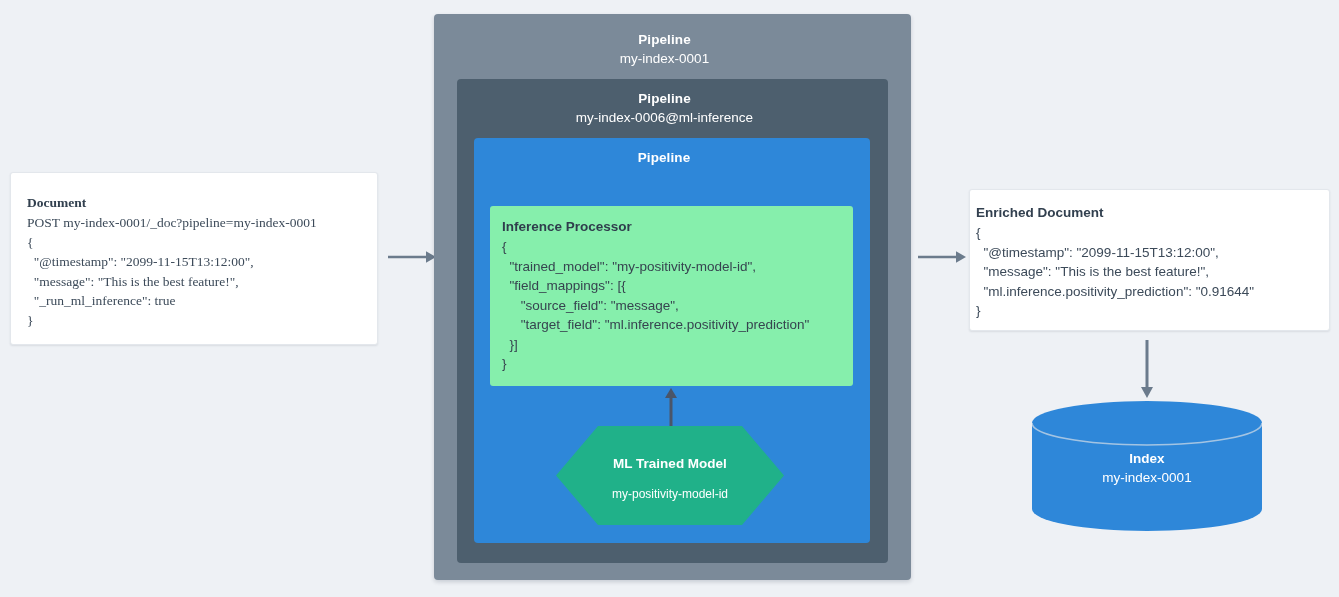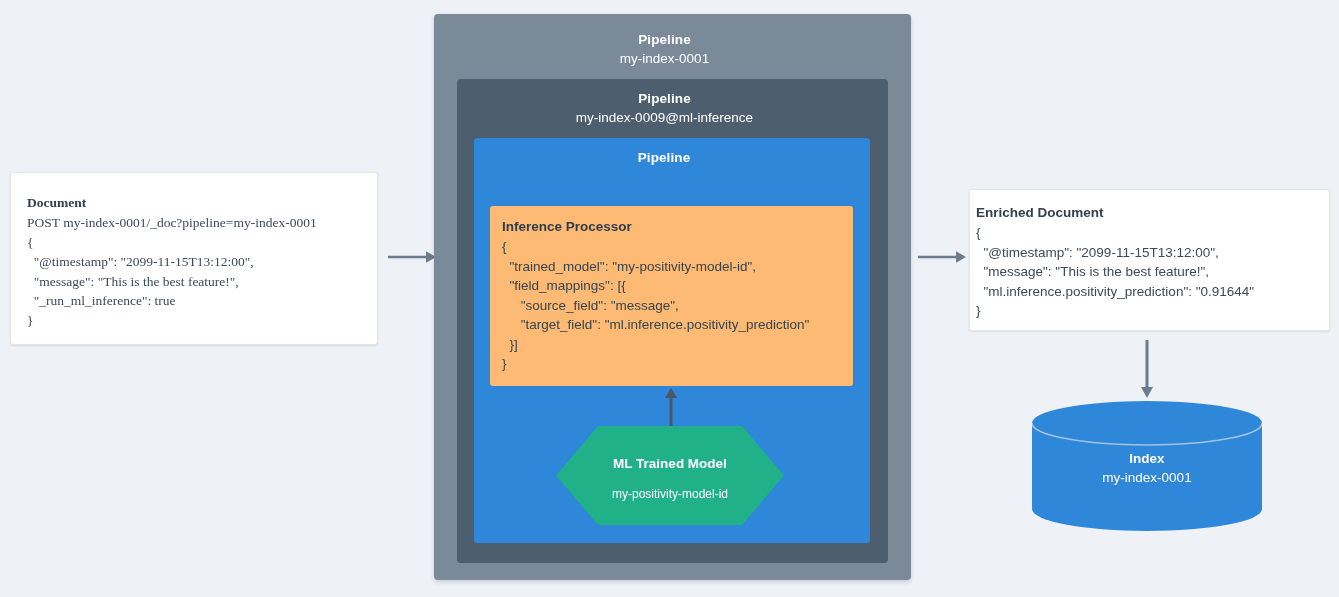--- a/index.html
+++ b/index.html
@@ -53,21 +53,21 @@
   .panel-head .ph-title{
     font-weight:bold;font-size:13.5px;line-height:18px;letter-spacing:.1px;
   }
   .panel-head .ph-sub{
     font-weight:normal;font-size:13.5px;line-height:19px;
   }
 
   
   .proc-box{
     position:absolute;
-    background:#fdba74;
+    background:#86efac;
     border-radius:3px;
     box-sizing:border-box;
   }
   .proc-title{
     font-weight:bold;font-size:13.5px;color:#2f3d4c;line-height:20px;white-space:pre;
   }
   .proc-line{
     font-size:13.5px;color:#36444f;line-height:19.5px;white-space:pre;
   }
 
@@ -117,21 +117,21 @@
   <div class="panel panel-outer" style="left:434px;top:14px;width:477px;height:566px;">
     <div class="panel-head" style="top:17px;">
       <div class="ph-title">Pipeline</div>
       <div class="ph-sub">my-index-0001</div>
     </div>
   </div>
 
   <div class="panel panel-mid" style="left:457px;top:79px;width:431px;height:484px;">
     <div class="panel-head" style="top:11px;">
       <div class="ph-title">Pipeline</div>
-      <div class="ph-sub">my-index-0009@ml-inference</div>
+      <div class="ph-sub">my-index-0006@ml-inference</div>
     </div>
   </div>
 
   <div class="panel panel-inner" style="left:474px;top:138px;width:396px;height:405px;">
     <div class="panel-head" style="top:11px;">
       <div class="ph-title">Pipeline</div>
     </div>
   </div>
 
   <div class="proc-box" style="left:490px;top:206px;width:363px;height:180px;">

